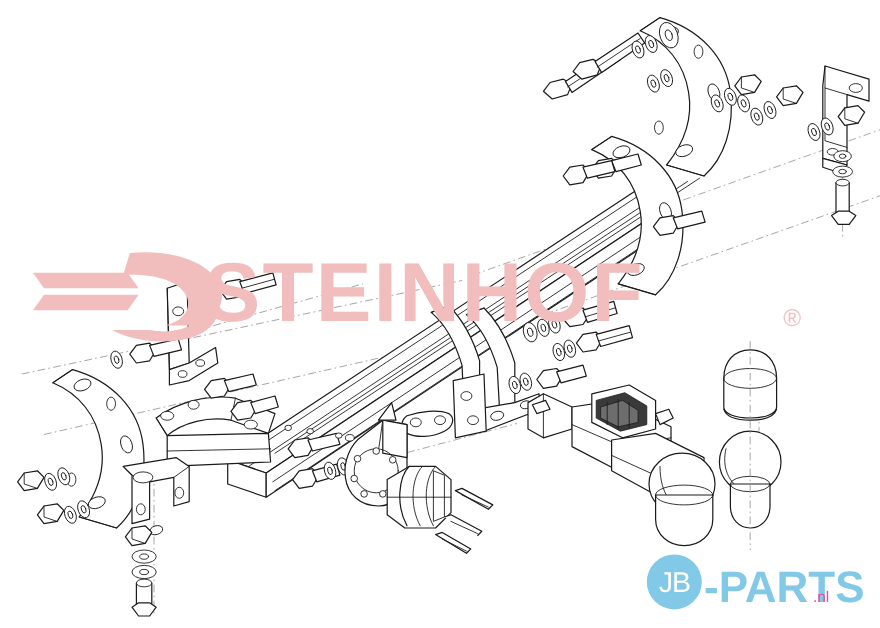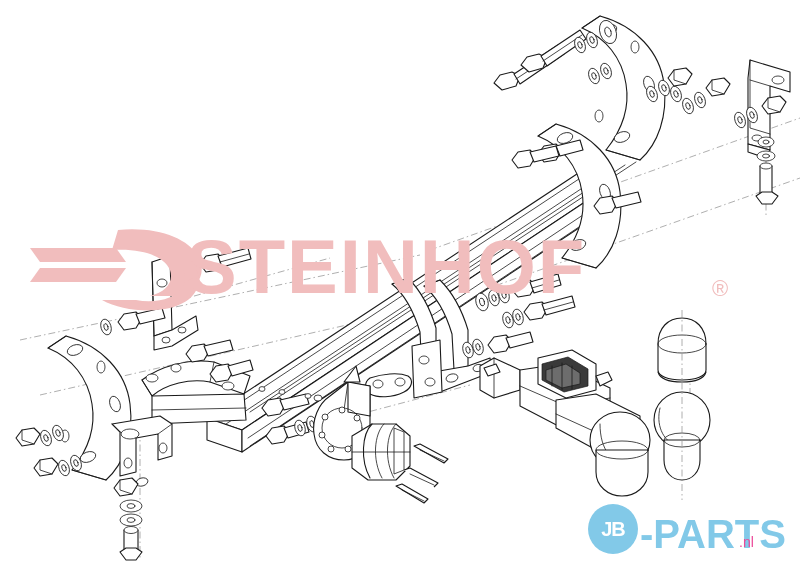--- a/index.html
+++ b/index.html
@@ -19,21 +19,21 @@
     font-size:22px;color:#f1bdbd;
   }
   #jb-logo{position:absolute;left:588px;top:500px;width:200px;height:58px;}
   #jb-circle{
     position:absolute;left:0px;top:4px;width:50px;height:50px;border-radius:50%;
     background:#82c9e8;
   }
   #jb-initials{
     position:absolute;left:0px;top:4px;width:50px;height:50px;
     display:flex;align-items:center;justify-content:center;
-    font-family:"Liberation Sans",sans-serif;font-size:20px;font-weight:bold;
+    font-family:"Liberation Sans",sans-serif;font-size:26px;font-weight:normal;
     color:#ffffff;letter-spacing:-1px;
   }
   #jb-word{
     position:absolute;left:52px;top:12px;
     font-family:"Liberation Sans",sans-serif;font-size:40px;font-weight:bold;
     color:#82c9e8;letter-spacing:0px;white-space:nowrap;
   }
   #jb-tld{
     position:absolute;left:151px;top:34px;
     font-family:"Liberation Sans",sans-serif;font-size:14px;font-weight:normal;

